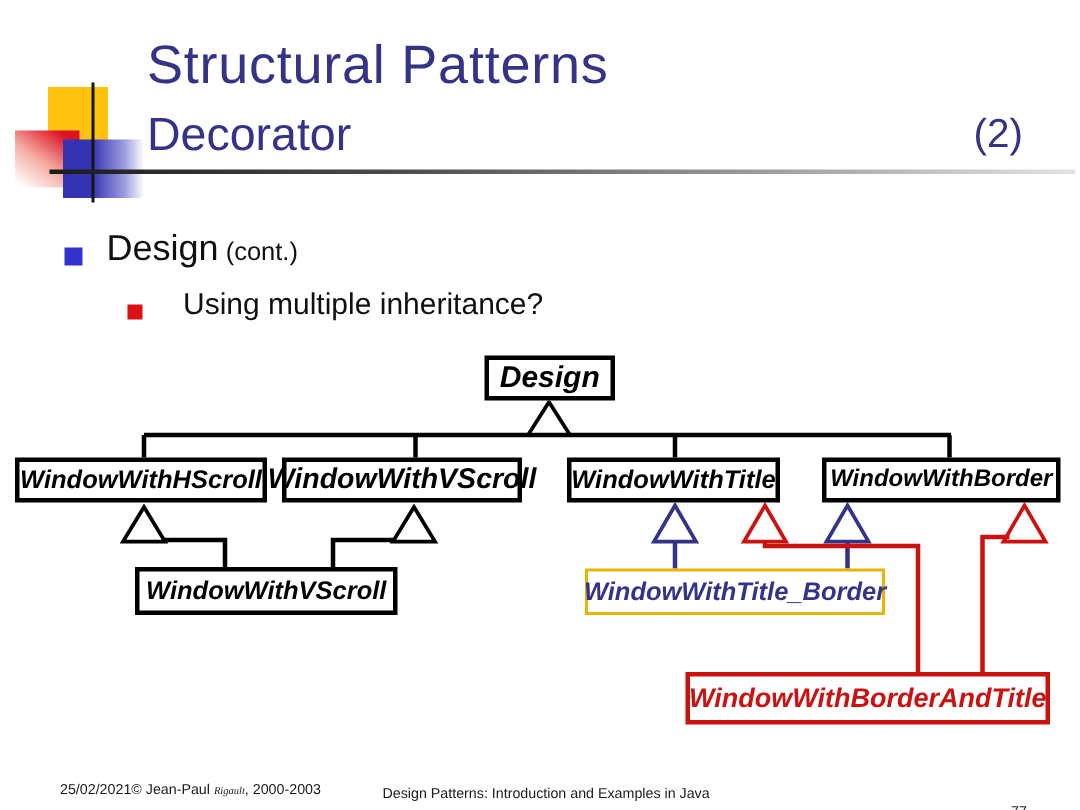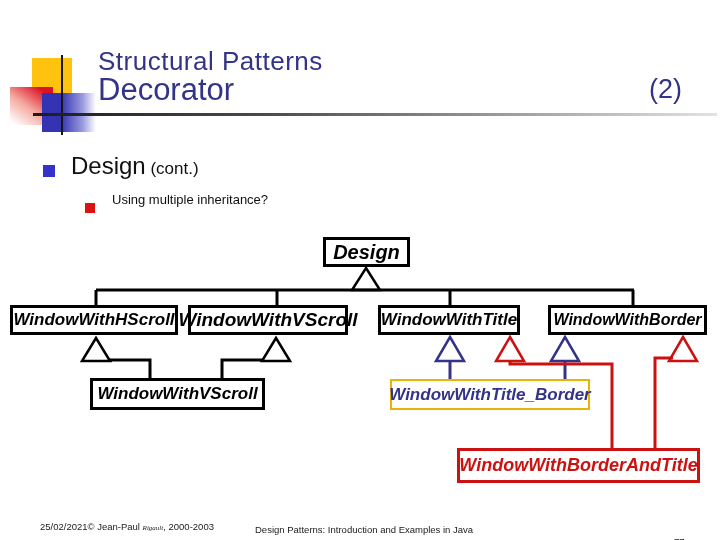--- a/index.html
+++ b/index.html
@@ -13,30 +13,30 @@
   
   .logo-yellow{left:32px;top:58px;width:40px;height:37px;background:#ffc20e;}
   .logo-red{left:10px;top:87px;width:43px;height:38px;
     background:linear-gradient(215deg,#dd1122 15%,#f4a9a0 55%,#ffffff 95%);}
   .logo-blue{left:42px;top:93px;width:54px;height:39px;
     background:linear-gradient(90deg,#3333b3 35%,#9a9ade 75%,#ffffff 100%);}
   .logo-vline{left:61px;top:55px;width:2px;height:80px;background:#161616;}
   .rule{left:33px;top:113px;width:684px;height:3px;
     background:linear-gradient(90deg,#1c1c1c 0%,#4d4d4d 35%,#9e9e9e 70%,#e3e3e3 100%);}
 
-  .slide-title{left:98px;top:22px;font-size:26px;letter-spacing:.5px;color:#333388;white-space:nowrap;margin-top:24px;}
+  .slide-title{left:98px;top:22px;font-size:36px;letter-spacing:.5px;color:#333388;white-space:nowrap;}
   .slide-subtitle{left:98px;top:72px;font-size:31px;font-weight:normal;color:#333388;white-space:nowrap;}
   .slide-counter{left:649px;top:74px;font-size:27px;color:#333388;white-space:nowrap;}
 
   
   .bullet1-marker{left:43px;top:165px;width:12px;height:12px;background:#3333cc;}
   .bullet1-text{left:71px;top:152px;font-size:24px;color:#101010;white-space:nowrap;}
   .bullet1-text .suffix{font-size:17px;}
   .bullet2-marker{left:85px;top:203px;width:10px;height:10px;background:#dd1111;}
-  .bullet2-text{left:112px;top:192px;font-size:13px;color:#101010;white-space:nowrap;text-align:right;}
+  .bullet2-text{left:122px;top:192px;font-size:20px;color:#101010;white-space:nowrap;text-align:right;}
 
   
   .dbox{position:absolute;display:flex;align-items:center;justify-content:center;
     background:#ffffff;font-weight:bold;font-style:italic;white-space:nowrap;
     color:#000;}
   .dbox.black{border:3px solid #000000;}
   .box-window{left:323px;top:237px;width:81px;height:24px;font-size:20px;}
   .box-hscroll{left:10px;top:305px;width:162px;height:24px;font-size:17px;}
   .box-vscroll{left:188px;top:305px;width:154px;height:24px;font-size:19px;}
   .box-title{left:378px;top:305px;width:136px;height:24px;font-size:17px;}

